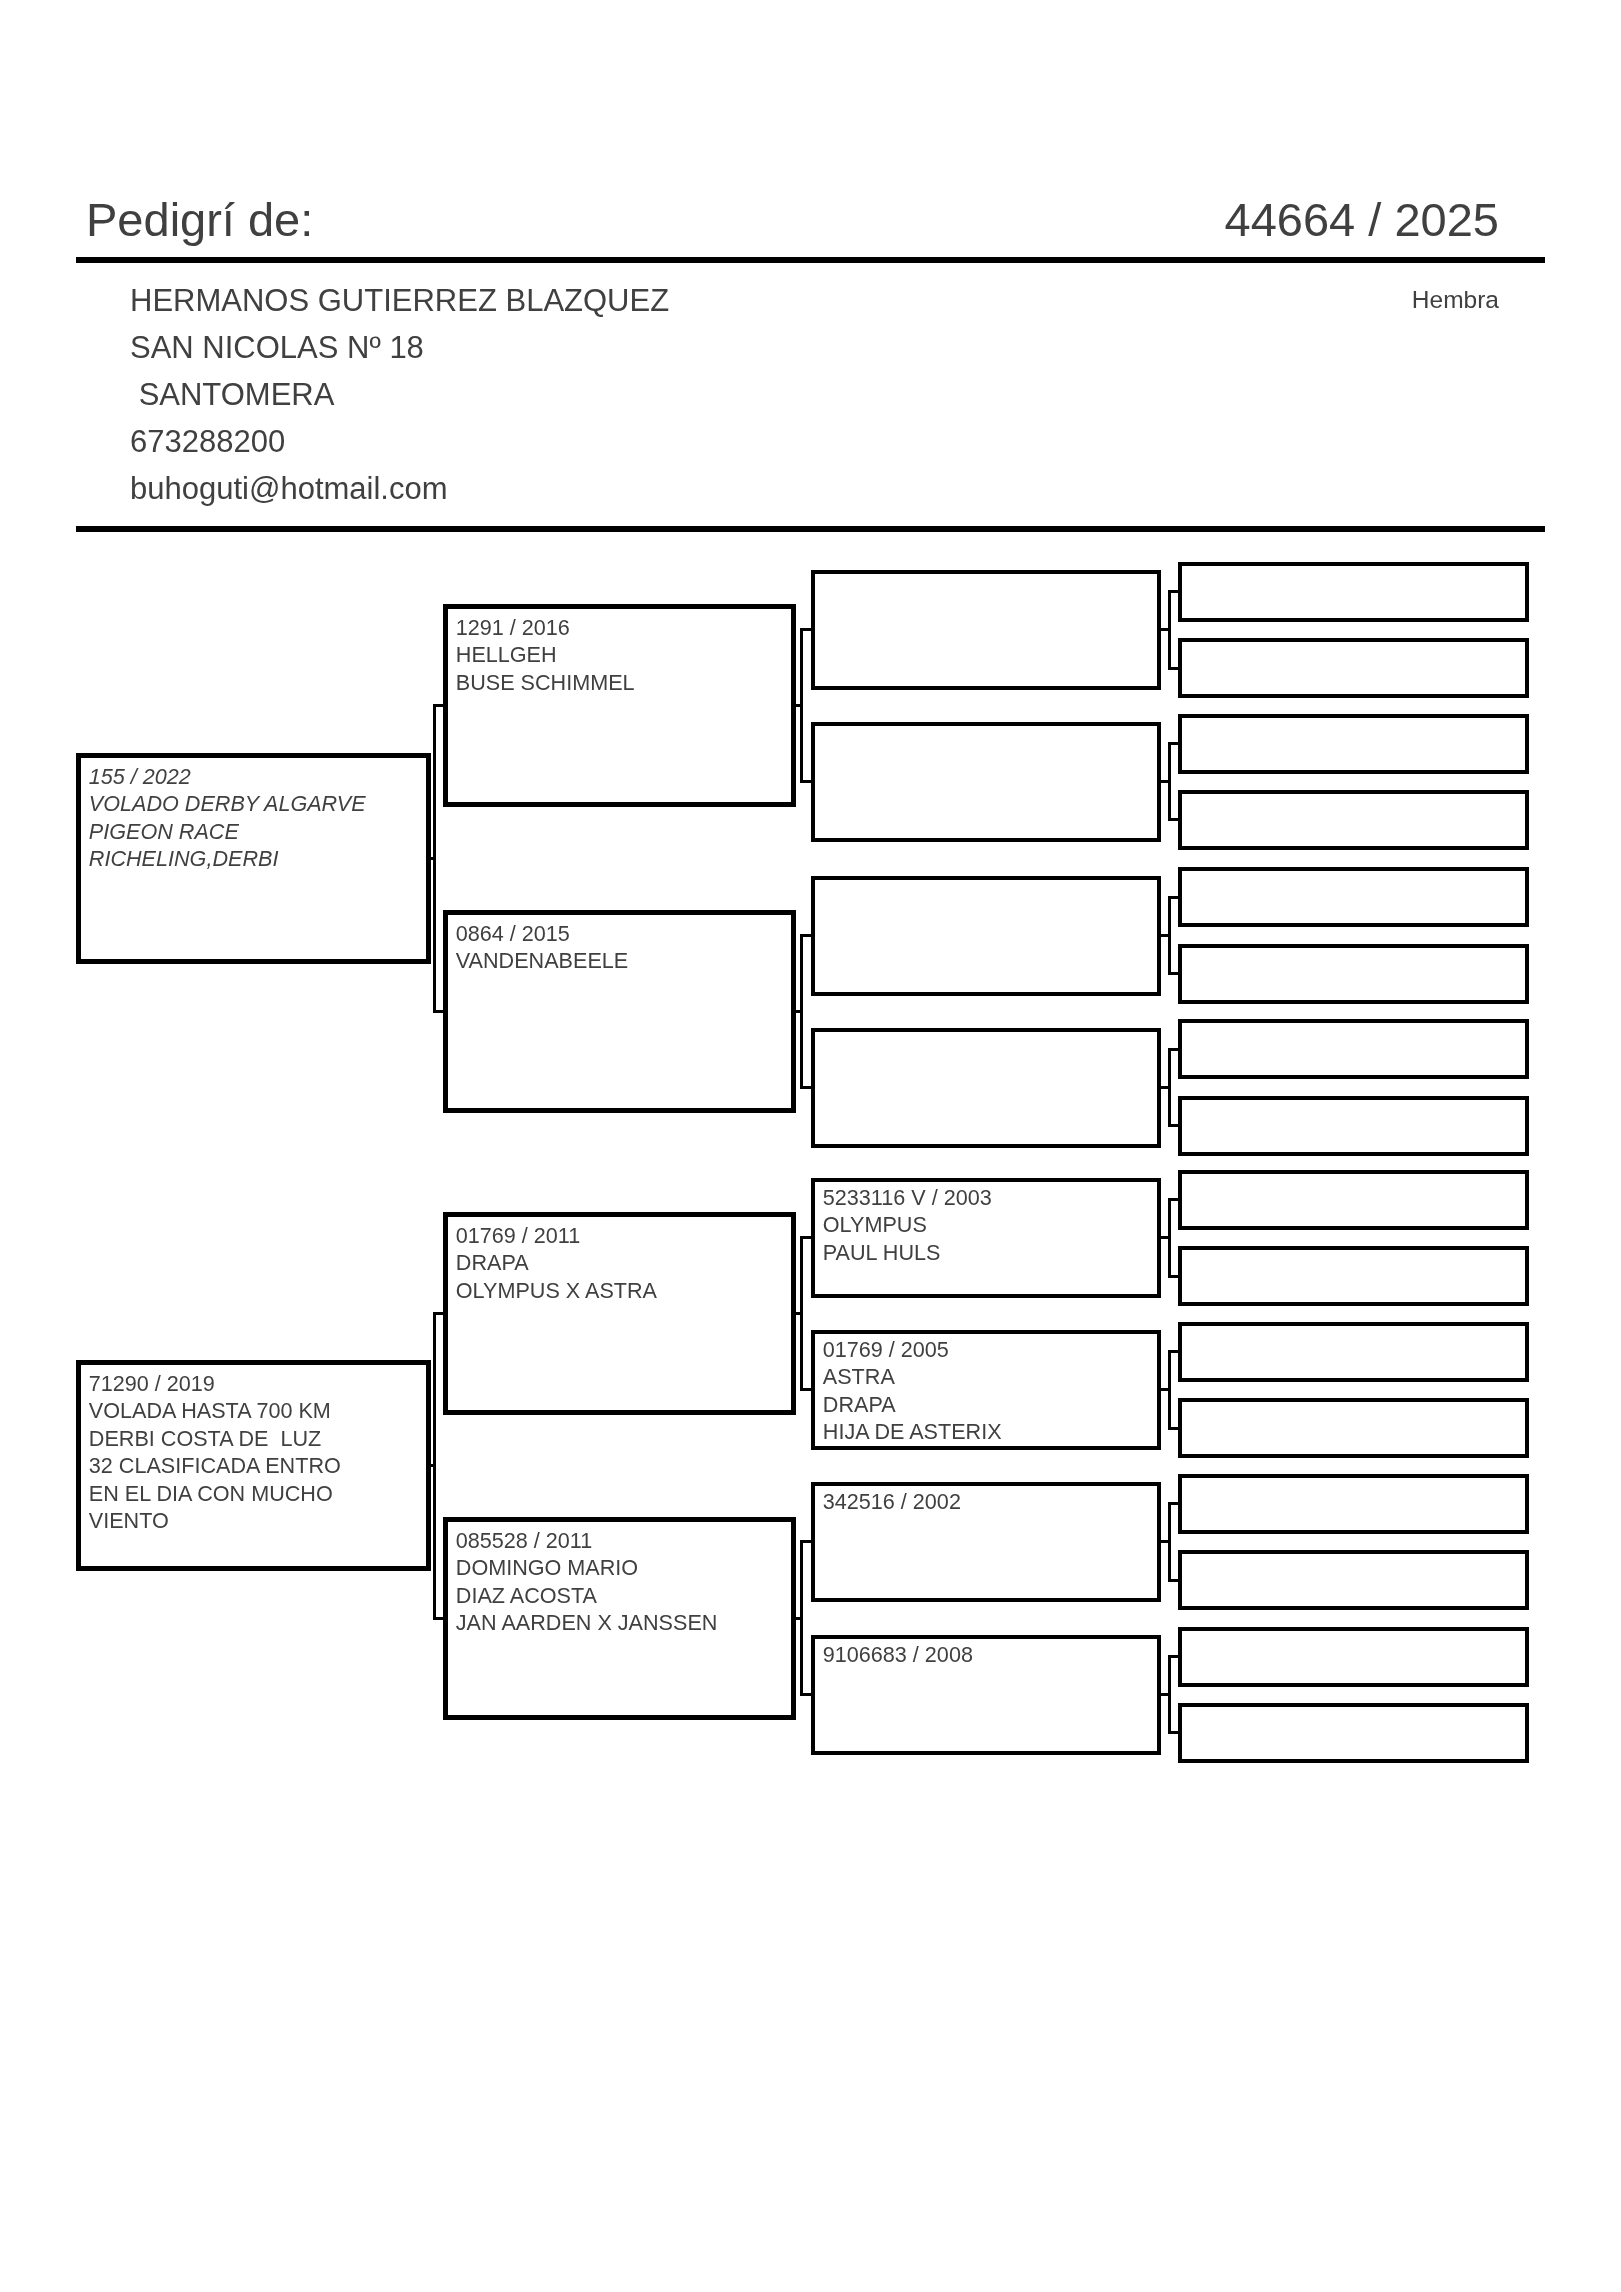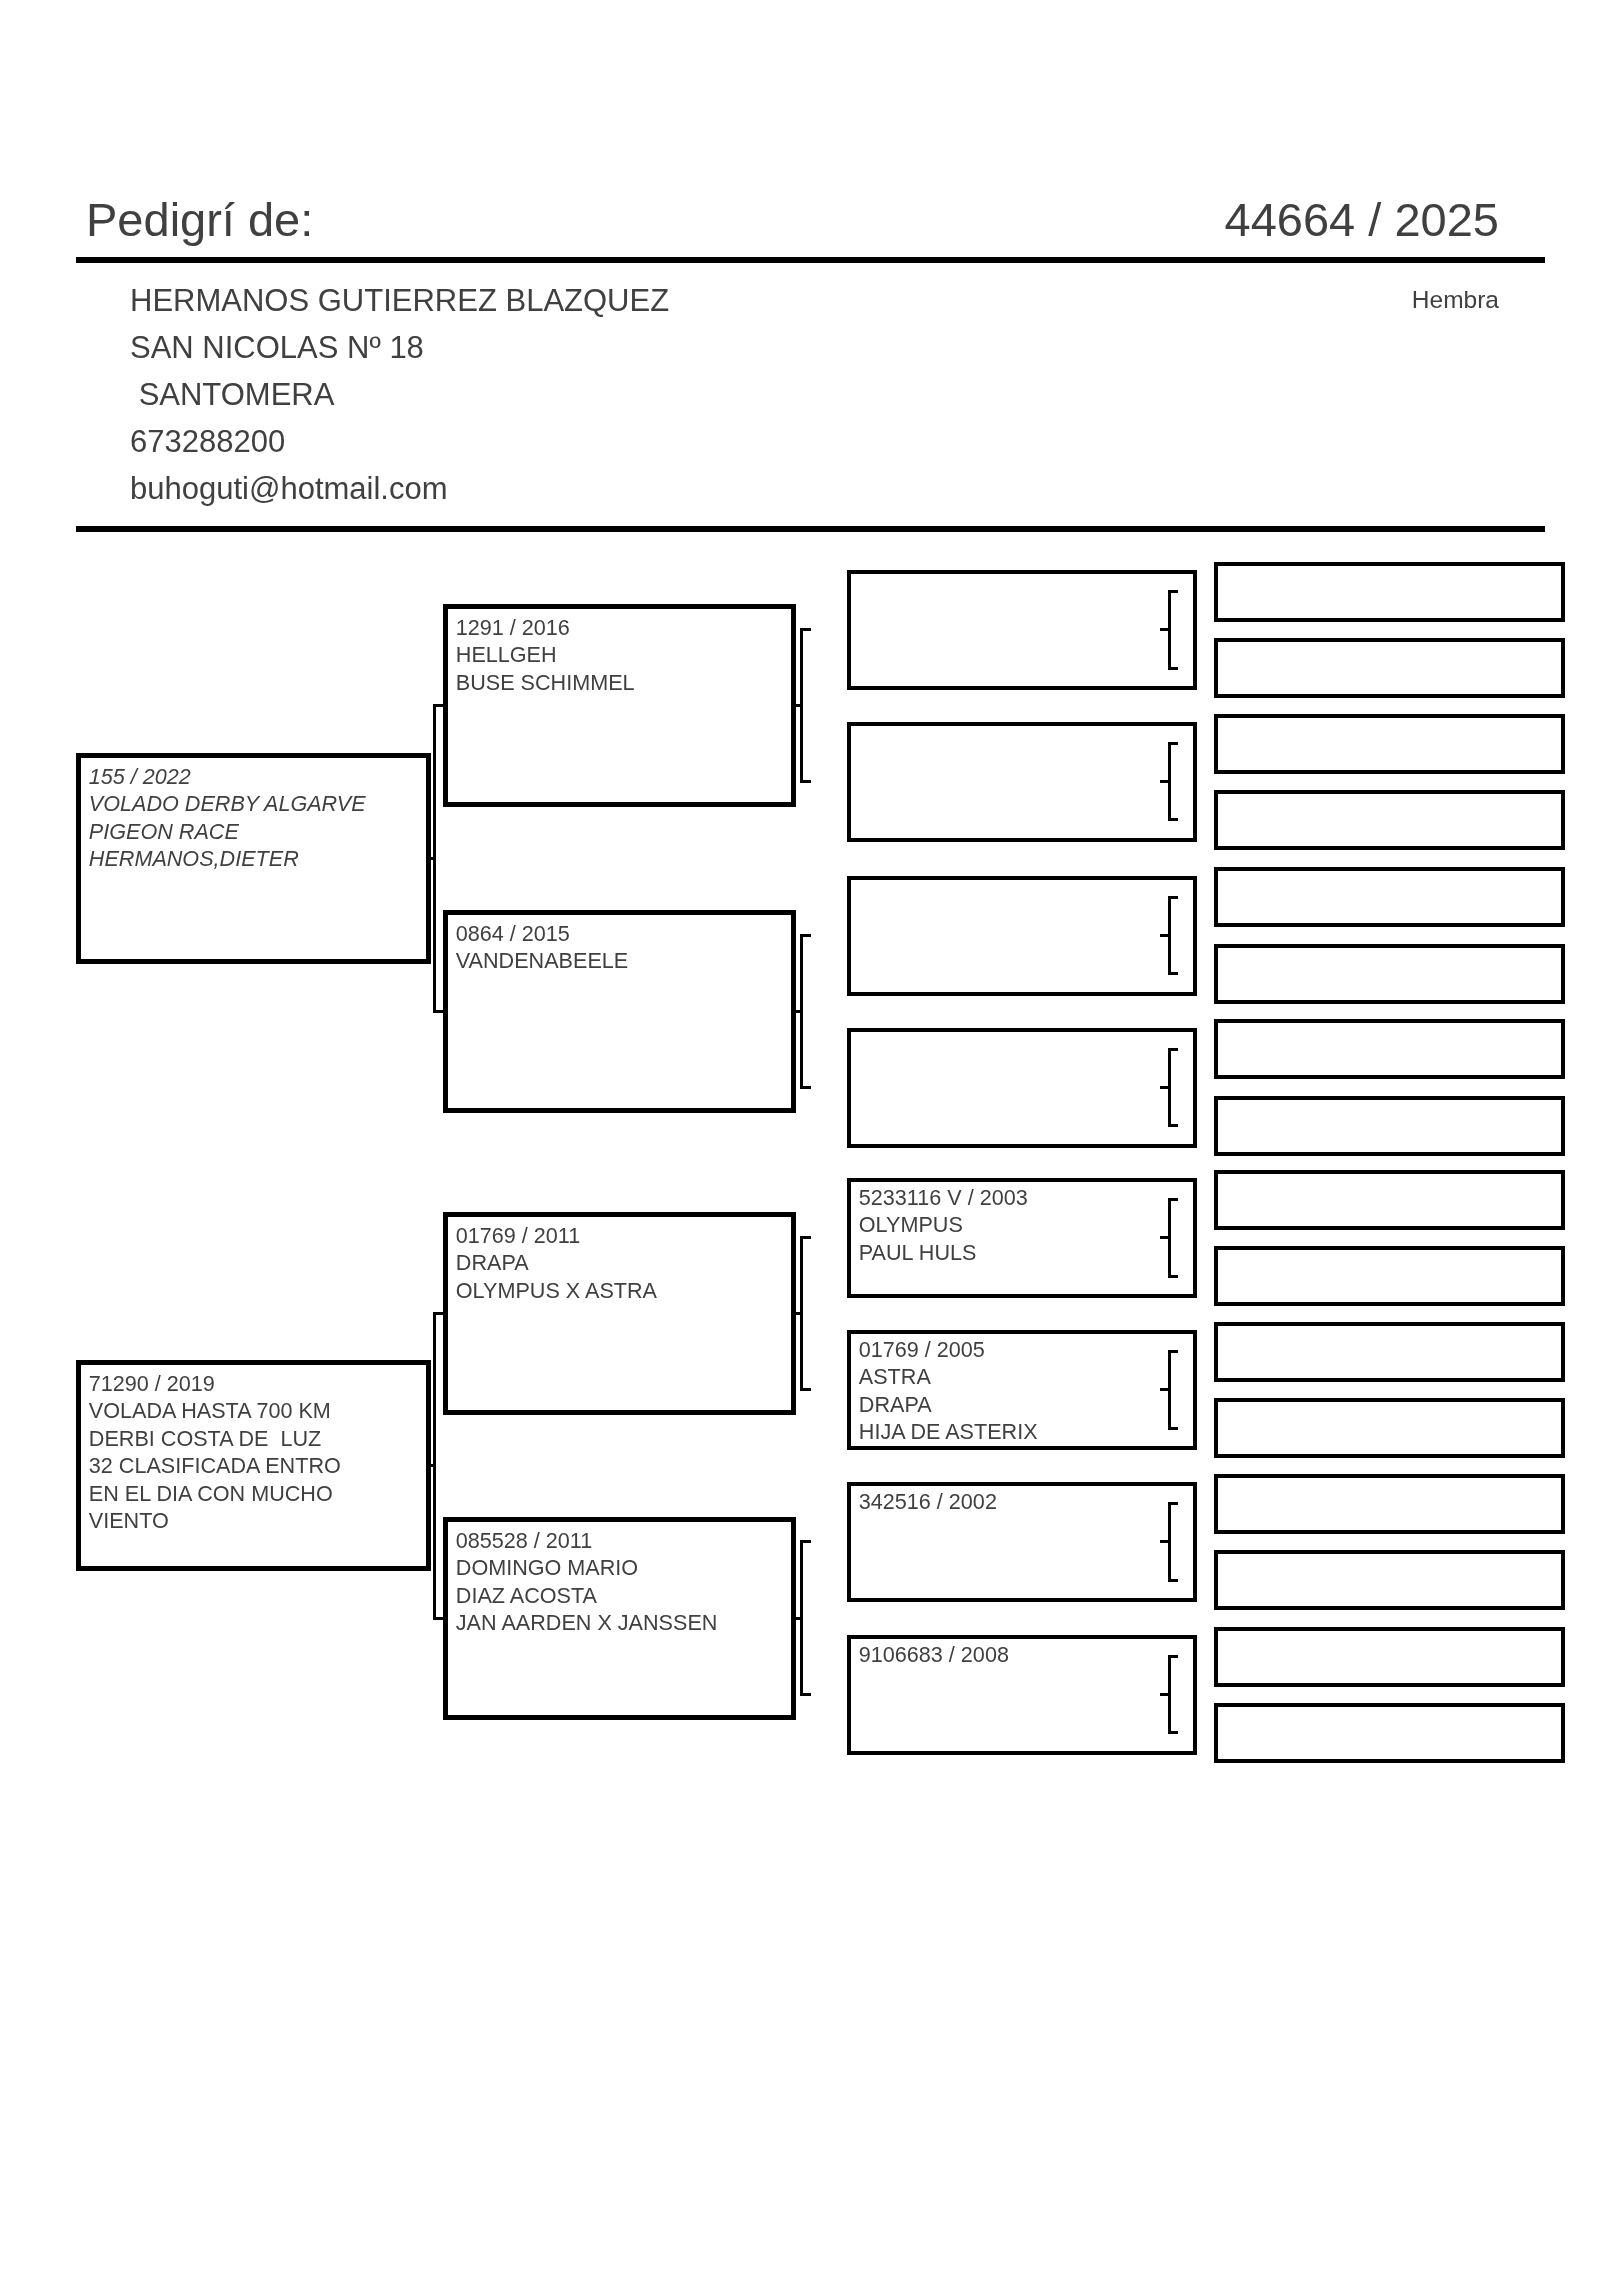--- a/index.html
+++ b/index.html
@@ -13,21 +13,21 @@
   #rule-top{top:257px;}
   #rule-bottom{top:526px;}
   .owner{position:absolute;left:86px;top:277px;font-size:31px;line-height:47px;}
   .owner div{white-space:pre-wrap;margin-left:44px;}
   .sex-label{position:absolute;right:122px;top:286px;font-size:24.5px;}
   #tree{position:absolute;left:0;top:0;width:100%;height:100%;}
   .pbox{
     position:absolute;box-sizing:border-box;background:#fff;
     border:5.9px solid #000;font-size:21.6px;line-height:27.4px;padding:4.9px 7.8px;
   }
-  .pbox.thin{border-width:4.9px;padding:2px 7.8px;margin-left:36px;}
+  .pbox.thin{border-width:4.9px;padding:2px 7.8px;}
   .pline{white-space:pre-wrap;}
   .cline{position:absolute;background:#000;}
 </style>
 </head>
 <body>
 
 <div class="page">
 
   <div class="page-title">Pedigrí de:</div>
   <div class="ring-number">44664 / 2025</div>
@@ -43,21 +43,21 @@
   </div>
   <div class="sex-label">Hembra</div>
 
   <div class="rule" id="rule-bottom"></div>
 
   <div id="tree">
       <div class="pbox" style="left: 76px; top: 753px; width: 355px; height: 211px; font-style: italic;">
         <div class="pline">155 / 2022</div>
         <div class="pline">VOLADO DERBY ALGARVE</div>
         <div class="pline">PIGEON RACE</div>
-        <div class="pline">HERMANOS,DIETER</div>
+        <div class="pline">RICHELING,DERBI</div>
       </div>
       <div class="pbox" style="left: 76px; top: 1360px; width: 355px; height: 211px;">
         <div class="pline">71290 / 2019</div>
         <div class="pline">VOLADA HASTA 700 KM</div>
         <div class="pline">DERBI COSTA DE  LUZ</div>
         <div class="pline">32 CLASIFICADA ENTRO</div>
         <div class="pline">EN EL DIA CON MUCHO</div>
         <div class="pline">VIENTO</div>
       </div>
       <div class="pbox" style="left: 443px; top: 604px; width: 353px; height: 203px;">

